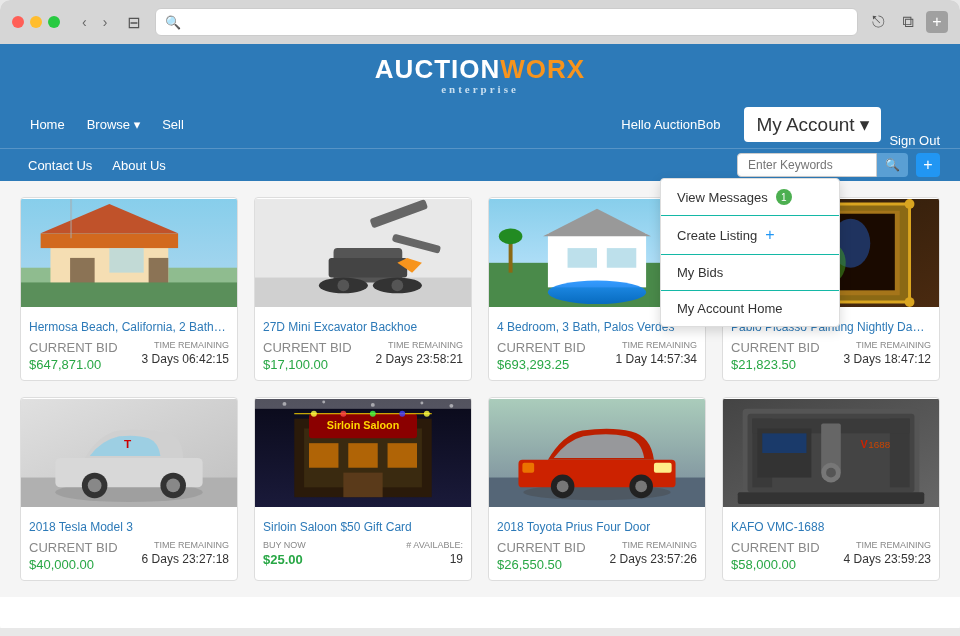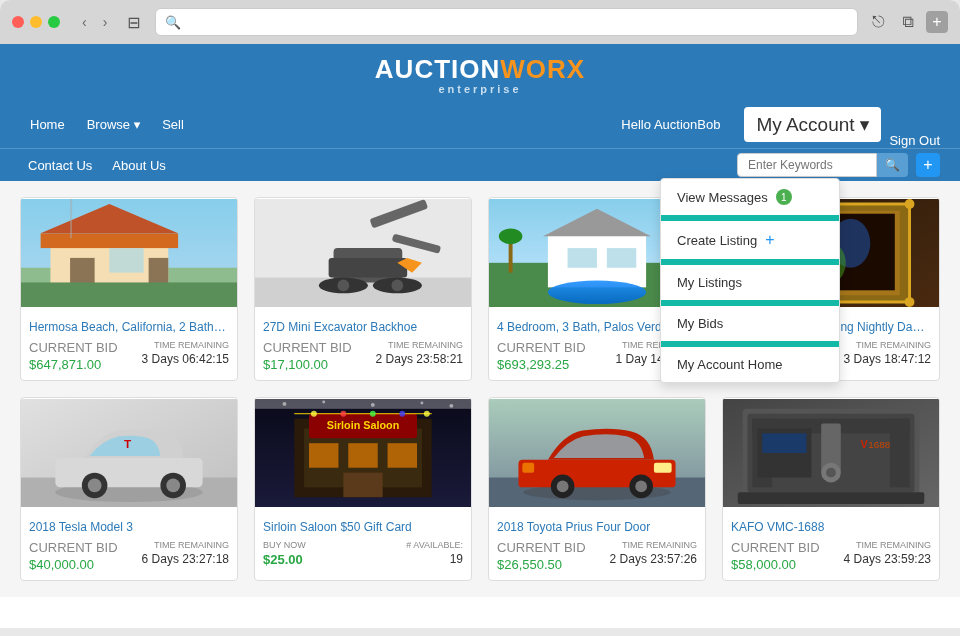--- a/index.html
+++ b/index.html
@@ -23,42 +23,42 @@
     .plus-btn { background: #a0a0a0; color: white; border: none; border-radius: 4px; width: 22px; height: 22px; cursor: pointer; font-size: 16px; display: flex; align-items: center; justify-content: center; }
 
     
     .site-wrapper { background: white; height: calc(636px - 52px); overflow: hidden; }
 
     
     .site-header { background: #2d7ab8; }
     .logo-bar { text-align: center; padding: 10px 0 6px; }
     .logo-text { font-size: 26px; font-weight: 900; color: white; letter-spacing: 1px; }
     .logo-text .worx { color: #f7941d; }
-    .logo-enterprise { display: block; color: #c8dff0; font-size: 11px; letter-spacing: 3px; text-transform: lowercase; margin-top: -2px; }
+    .logo-enterprise { display: block; color: #c8dff0; font-size: 11px; letter-spacing: 3px; text-transform: lowercase; margin-top: -2px; font-family: Liberation Serif, serif; }
 
     .nav-bar { display: flex; align-items: center; padding: 0 20px; background: #2d7ab8; }
     .nav-left { display: flex; align-items: center; gap: 2px; flex: 1; }
     .nav-item { color: white; font-size: 13px; padding: 8px 10px; cursor: pointer; text-decoration: none; }
     .nav-right { display: flex; align-items: center; gap: 8px; }
     .hello-text { color: white; font-size: 13px; }
     .my-account-btn { background: #5a9fd4; color: white; border: none; padding: 6px 12px; border-radius: 4px; font-size: 19px; cursor: pointer; display: flex; align-items: center; gap: 4px; margin-left: 16px; }
     .my-account-btn.active { background: white; color: #333; }
     .sign-out-btn { color: white; font-size: 13px; cursor: pointer; margin-top: 32px; }
 
     .secondary-nav { display: flex; align-items: center; background: #2d7ab8; padding: 4px 20px; border-top: 1px solid rgba(255,255,255,0.2); }
     .secondary-nav-left { display: flex; gap: 4px; flex: 1; }
     .sec-nav-item { color: white; font-size: 13px; padding: 4px 8px; cursor: pointer; }
     .search-bar { display: flex; }
     .search-input { padding: 4px 10px; border: 1px solid #ccc; border-radius: 4px 0 0 4px; font-size: 12px; width: 140px; color: #999; background: white; outline: none; }
     .search-btn { background: #5a9fd4; color: white; border: none; padding: 4px 8px; border-radius: 0 4px 4px 0; cursor: pointer; font-size: 12px; }
     .add-btn { background: #2196F3; color: white; border: none; width: 24px; height: 24px; border-radius: 4px; cursor: pointer; font-size: 16px; margin-left: 8px; display: flex; align-items: center; justify-content: center; }
 
     
     .dropdown-menu { position: absolute; top: 178px; right: 120px; background: white; border: 1px solid #ddd; border-radius: 4px; box-shadow: 0 4px 12px rgba(0,0,0,0.15); z-index: 100; min-width: 180px; }
-    .dropdown-item { padding: 10px 16px; font-size: 13px; color: #333; cursor: pointer; display: flex; align-items: center; gap: 8px; border-bottom: 6px solid #14b8a6; }
+    .dropdown-item { padding: 10px 16px; font-size: 13px; color: #333; cursor: pointer; display: flex; align-items: center; gap: 8px; border-bottom: 1px solid #14b8a6; }
     .dropdown-item:last-child { border-bottom: none; }
     .badge { background: #4CAF50; color: white; border-radius: 50%; width: 16px; height: 16px; font-size: 10px; display: flex; align-items: center; justify-content: center; }
     .create-icon { color: #2196F3; font-size: 16px; }
 
     
     .main-content { padding: 16px 20px; background: #f5f5f5; position: relative; }
     .items-grid { display: grid; grid-template-columns: repeat(4, 1fr); gap: 16px; }
     .item-card { background: white; border-radius: 4px; overflow: hidden; border: 1px solid #ddd; }
 
     .item-info { padding: 8px; }
@@ -141,23 +141,20 @@
   <div class="dropdown-menu">
     <div class="dropdown-item">
       <span>View Messages</span>
       <span class="badge">1</span>
     </div>
     <div class="dropdown-item">
       <span>Create Listing</span>
       <span class="create-icon">+</span>
     </div>
     <div class="dropdown-item">
-      <span>My Listings</span>
-    </div>
-    <div class="dropdown-item">
       <span>My Bids</span>
     </div>
     <div class="dropdown-item">
       <span>My Account Home</span>
     </div>
   </div>
 
   <div class="main-content">
     <div class="items-grid">
 

